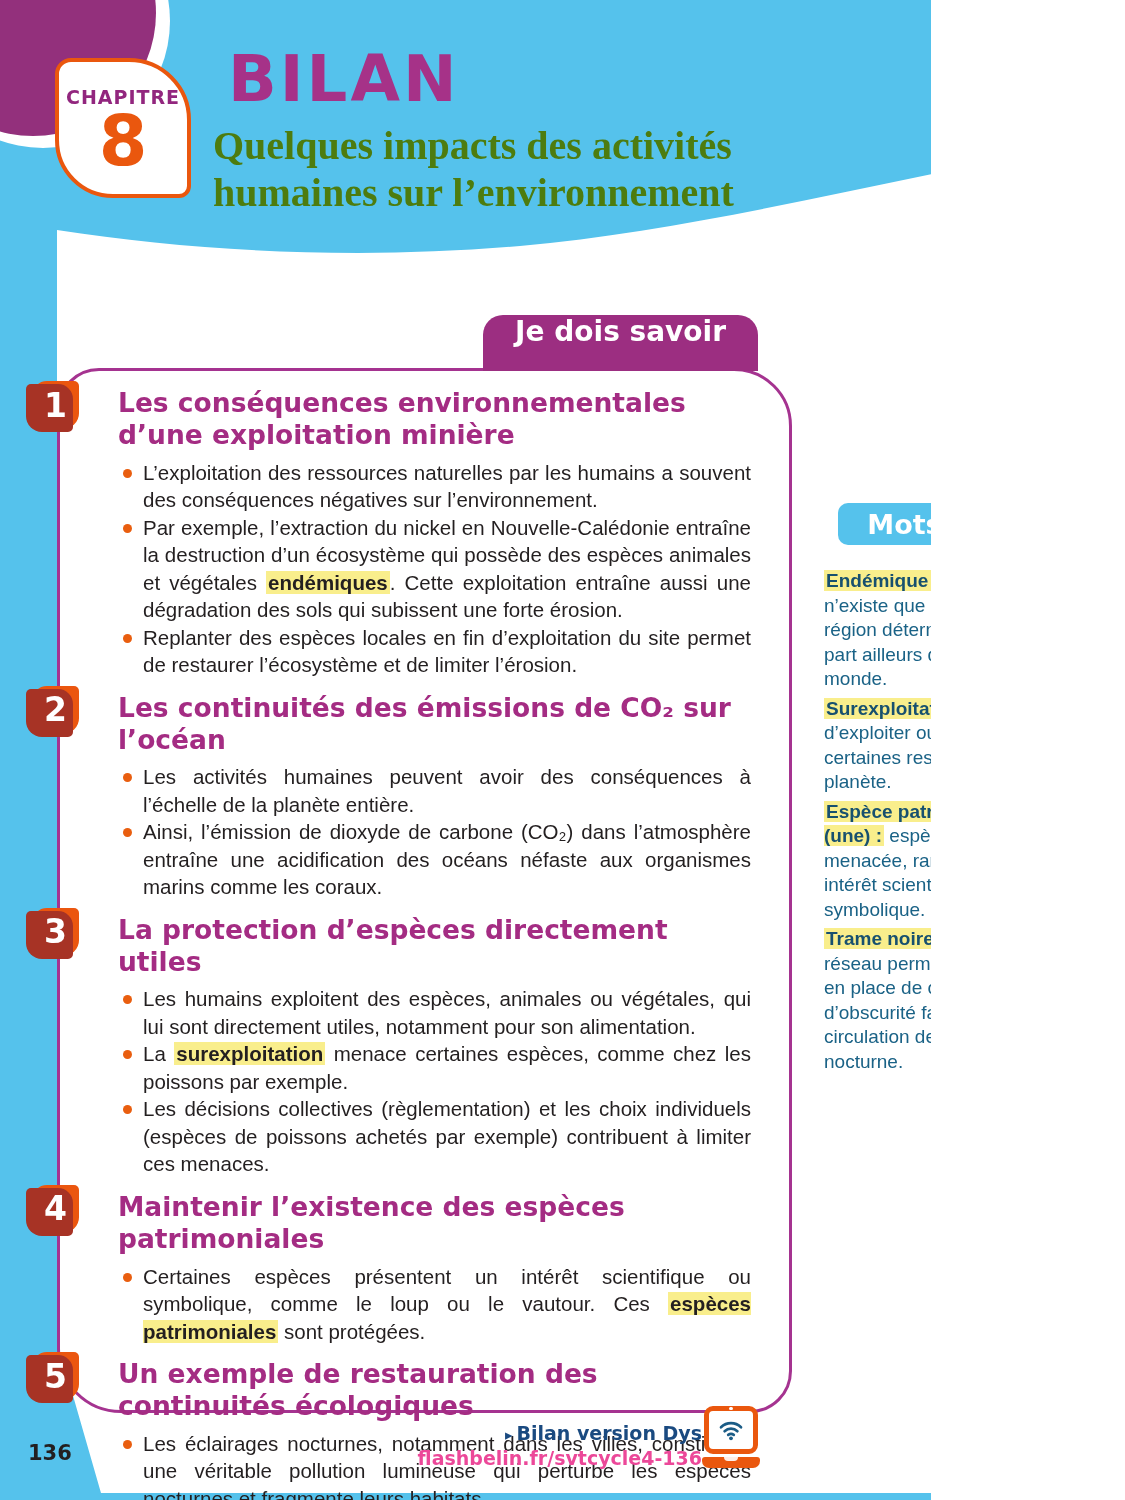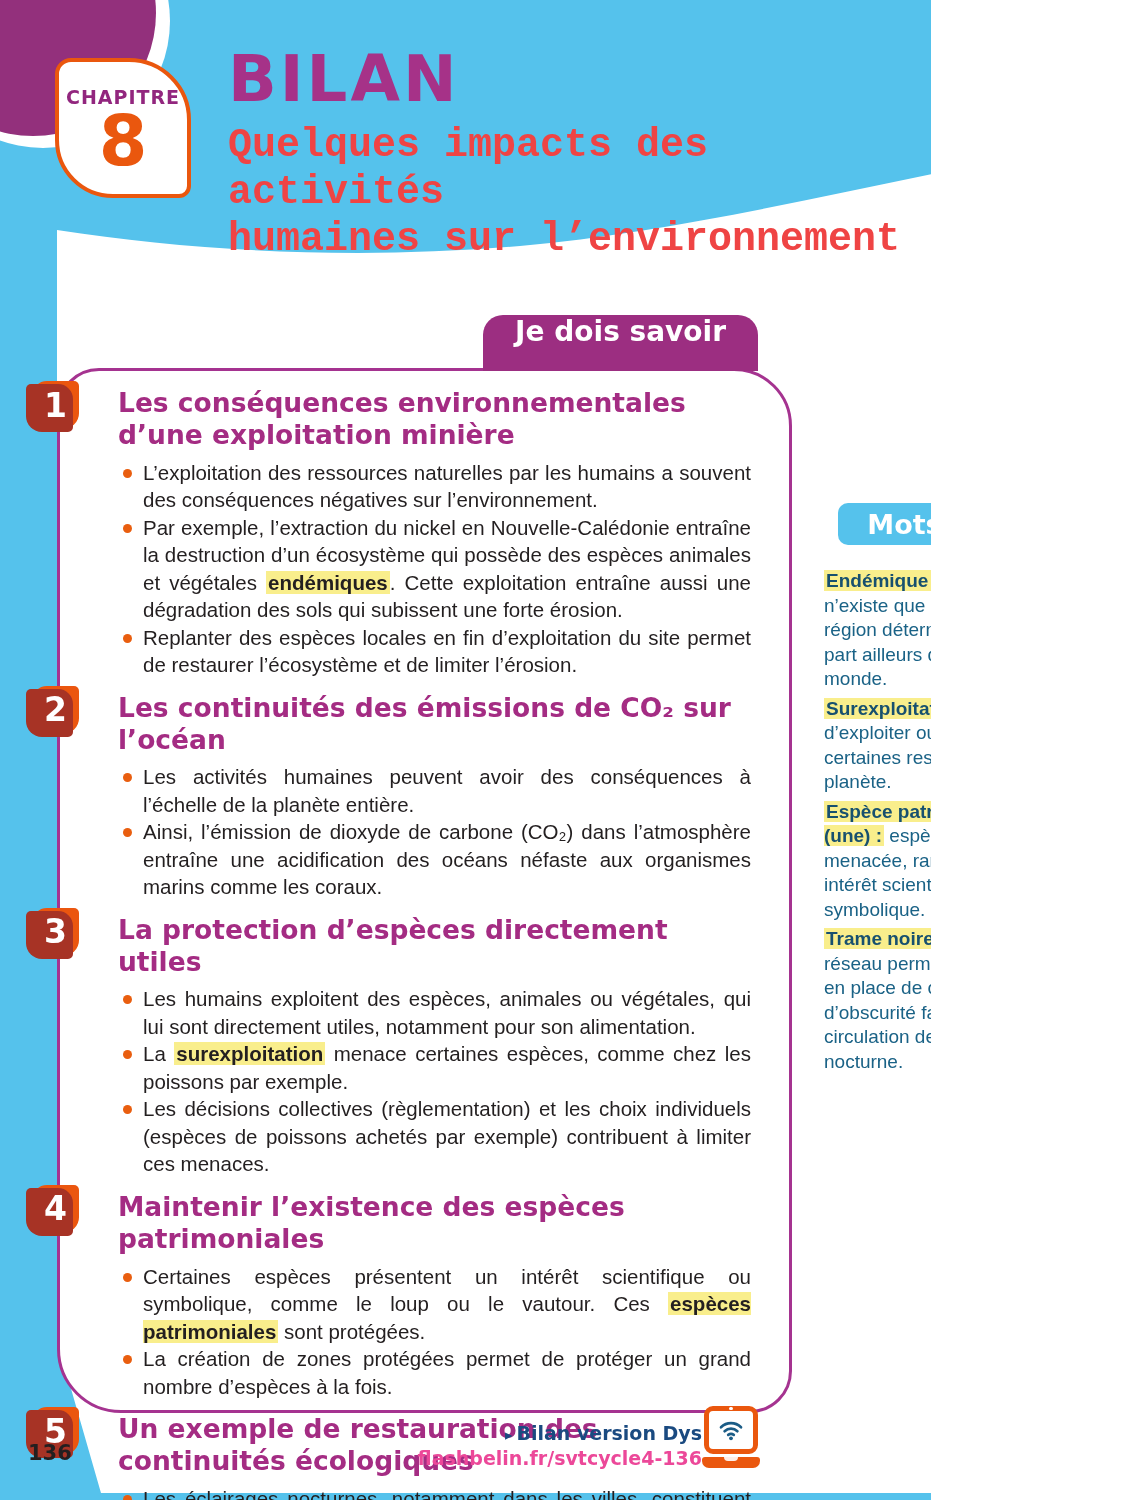--- a/index.html
+++ b/index.html
@@ -18,22 +18,22 @@
   
   .chapter-card{position:absolute;left:55px;top:58px;width:128px;height:132px;background:#ffffff;
     border:4px solid #EA570E;border-radius:16px 62px 12px 58px;z-index:4;text-align:center;}
   .chapter-label{margin-top:24px;font-size:19px;font-weight:bold;color:#92267E;letter-spacing:1px;
     font-family:"DejaVu Sans",sans-serif;}
   .chapter-num{font-size:70px;font-weight:bold;color:#EA570E;line-height:0.95;margin-top:0px;
     font-family:"DejaVu Sans",sans-serif;}
 
   .kicker{position:absolute;left:228px;top:42px;font-size:64px;font-weight:bold;color:#A63288;
     letter-spacing:3px;font-family:"DejaVu Sans",sans-serif;z-index:3;}
-  .hdr-title{position:absolute;left:228px;top:122px;font-size:40px;font-weight:bold;color:#ef4444;
-    line-height:1.18;font-family:Liberation Mono, monospace;z-index:3;}
+  .hdr-title{position:absolute;left:213px;top:122px;font-size:40px;font-weight:bold;color:#4d7c0f;
+    line-height:1.18;font-family:Liberation Serif, serif;z-index:3;}
 
   
   .main-box{position:absolute;left:57px;top:368px;width:735px;height:1045px;background:#ffffff;
     border:3px solid #A53390;border-radius:42px 58px 42px 64px;z-index:2;box-sizing:border-box;}
   .tab{position:absolute;top:-56px;right:31px;height:56px;padding:0 32px;background:#9C2E81;
     border-radius:20px 20px 0 0;display:flex;align-items:flex-start;z-index:1;}
   .tab span{color:#ffffff;font-size:28px;font-weight:bold;font-family:"DejaVu Sans",sans-serif;}
   .box-content{padding:16px 38px 0 30px;}
 
   .section{position:relative;margin-bottom:13px;margin-left:28px;}
@@ -141,21 +141,20 @@
             <li><span>Les décisions collectives (règlementation) et les choix individuels (espèces de poissons achetés par exemple) contribuent à limiter ces menaces.</span></li>
           </ul>
         </div>
         <div class="section">
           <div class="sec-badge">
             <span>4</span>
           </div>
           <h2 class="sec-title">Maintenir l’existence des espèces patrimoniales</h2>
           <ul class="bullets">
             <li><span>Certaines espèces présentent un intérêt scientifique ou symbolique, comme le loup ou le vautour. Ces </span><span class="hl">espèces patrimoniales</span><span> sont protégées.</span></li>
-            <li><span>La création de zones protégées permet de protéger un grand nombre d’espèces à la fois.</span></li>
           </ul>
         </div>
         <div class="section">
           <div class="sec-badge">
             <span>5</span>
           </div>
           <h2 class="sec-title">Un exemple de restauration des continuités écologiques</h2>
           <ul class="bullets">
             <li><span>Les éclairages nocturnes, notamment dans les villes, constituent une véritable pollution lumineuse qui perturbe les espèces nocturnes et fragmente leurs habitats.</span></li>
           </ul>

